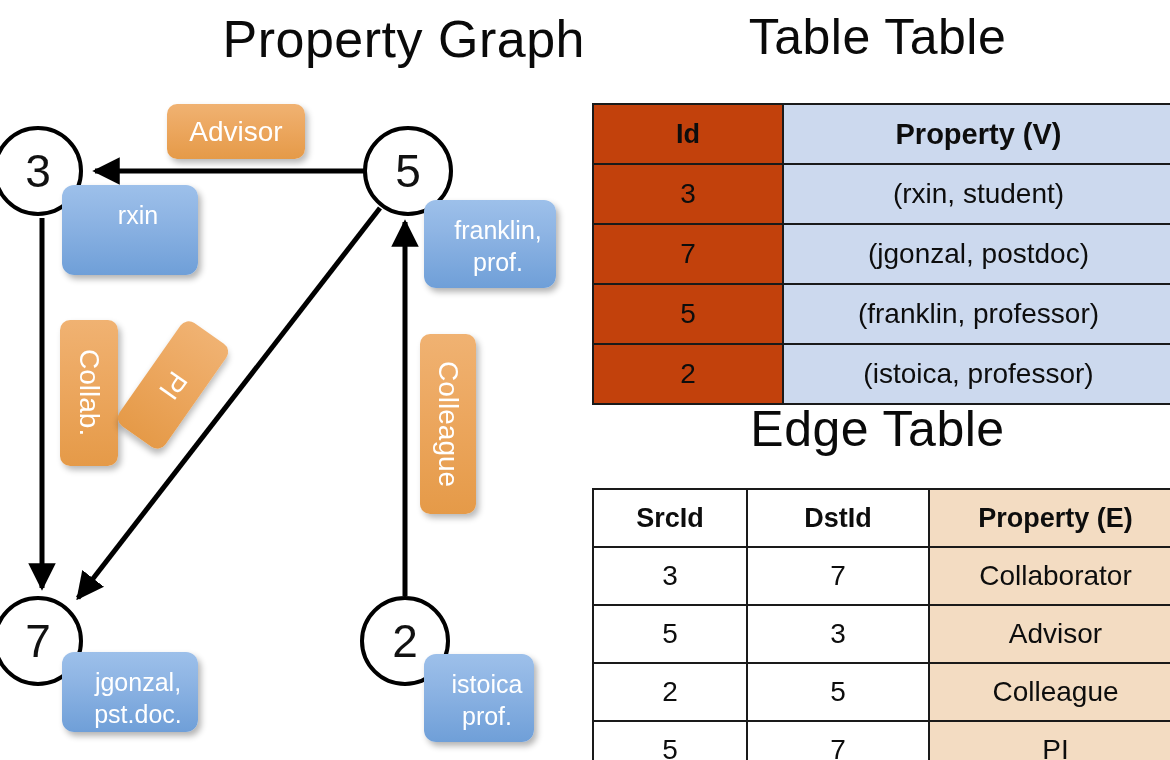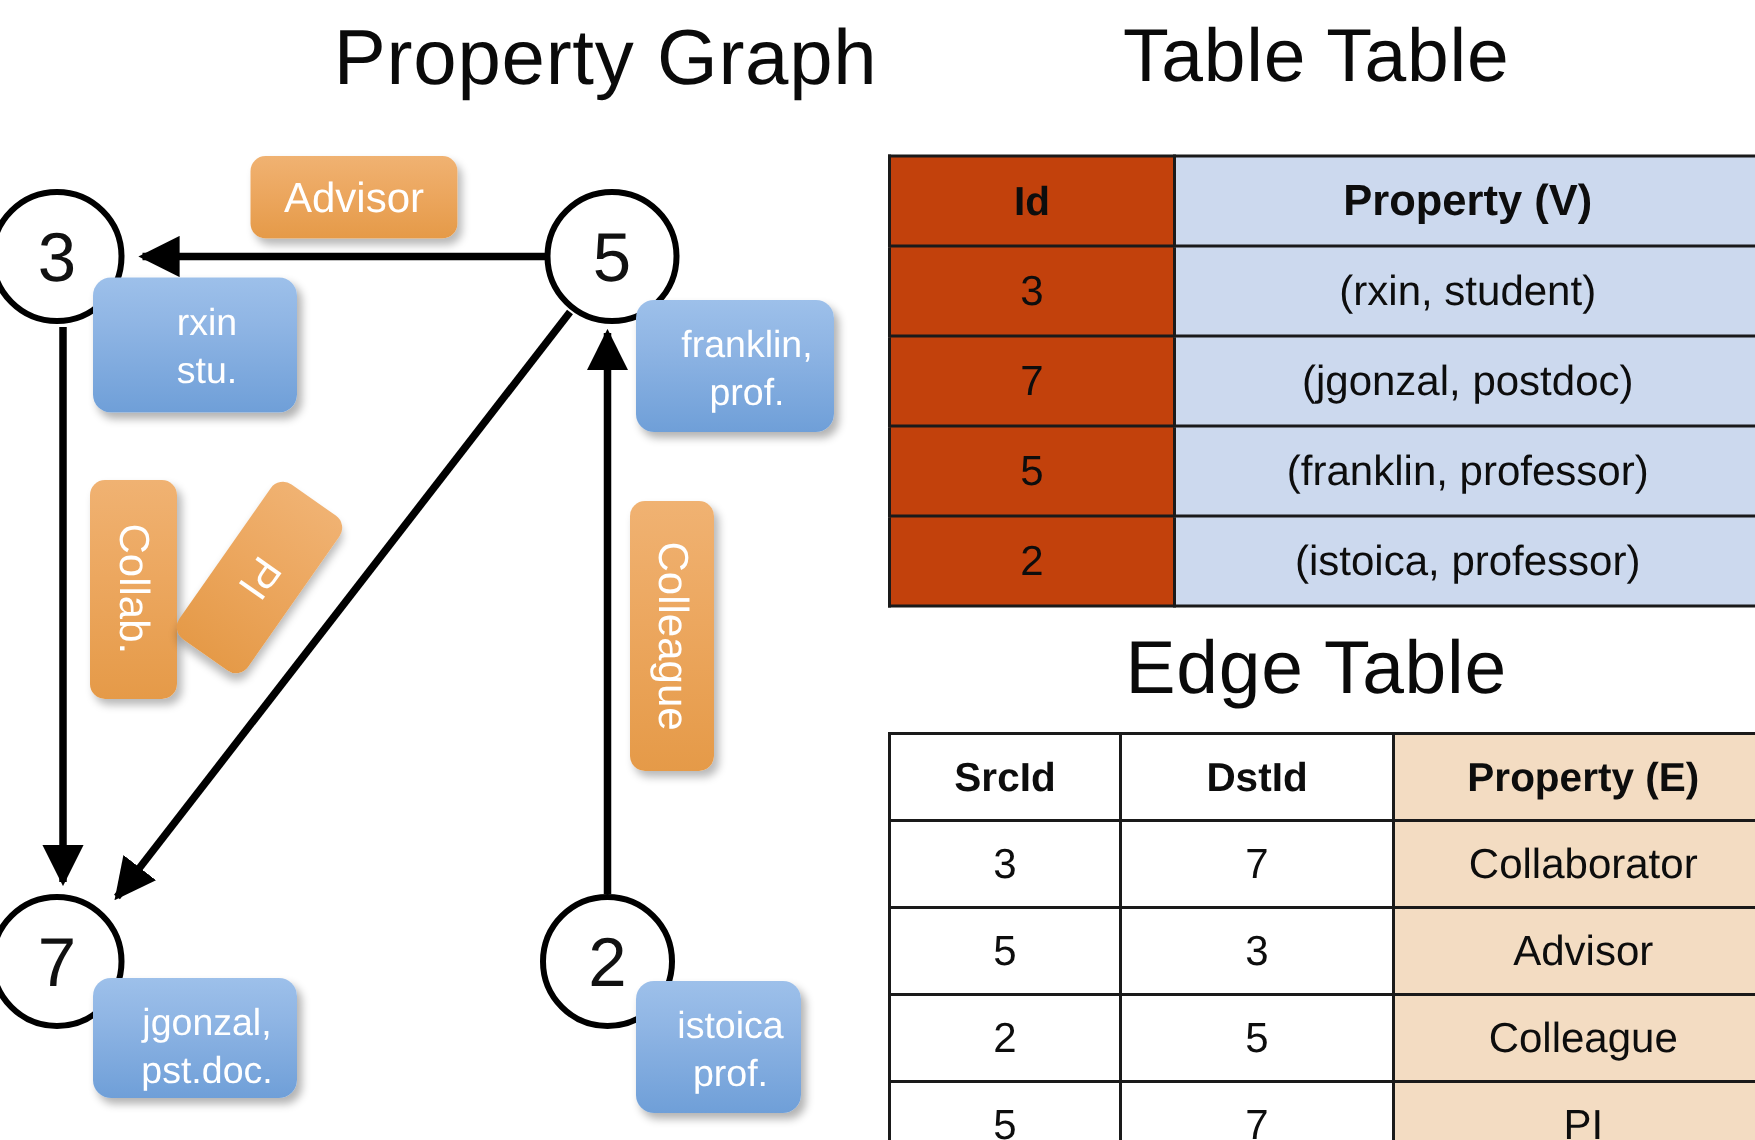--- a/index.html
+++ b/index.html
@@ -35,21 +35,20 @@
     left: 585px; top: 8px; width: 585px;
     text-align: center;
     font-size: 50px;
     line-height: 58px;
   }
   #title-edge-table {
     left: 585px; top: 400px; width: 585px;
     text-align: center;
     font-size: 50px;
     line-height: 58px;
-    margin-top: 16px;
   }
 
   
   #graph-panel {
     position: absolute;
     left: 0; top: 0;
     width: 585px; height: 760px;
   }
   #graph-edges {
     position: absolute;
@@ -209,21 +208,20 @@
   </div>
   <div id="vertex-7" class="vertex">
     <span>7</span>
   </div>
   <div id="vertex-2" class="vertex">
     <span>2</span>
   </div>
 
   <div id="prop-box-rxin" class="prop-box">
     <div>rxin</div>
-    <div>stu.</div>
   </div>
   <div id="prop-box-franklin" class="prop-box">
     <div>franklin,</div>
     <div>prof.</div>
   </div>
   <div id="prop-box-jgonzal" class="prop-box">
     <div>jgonzal,</div>
     <div>pst.doc.</div>
   </div>
   <div id="prop-box-istoica" class="prop-box">

